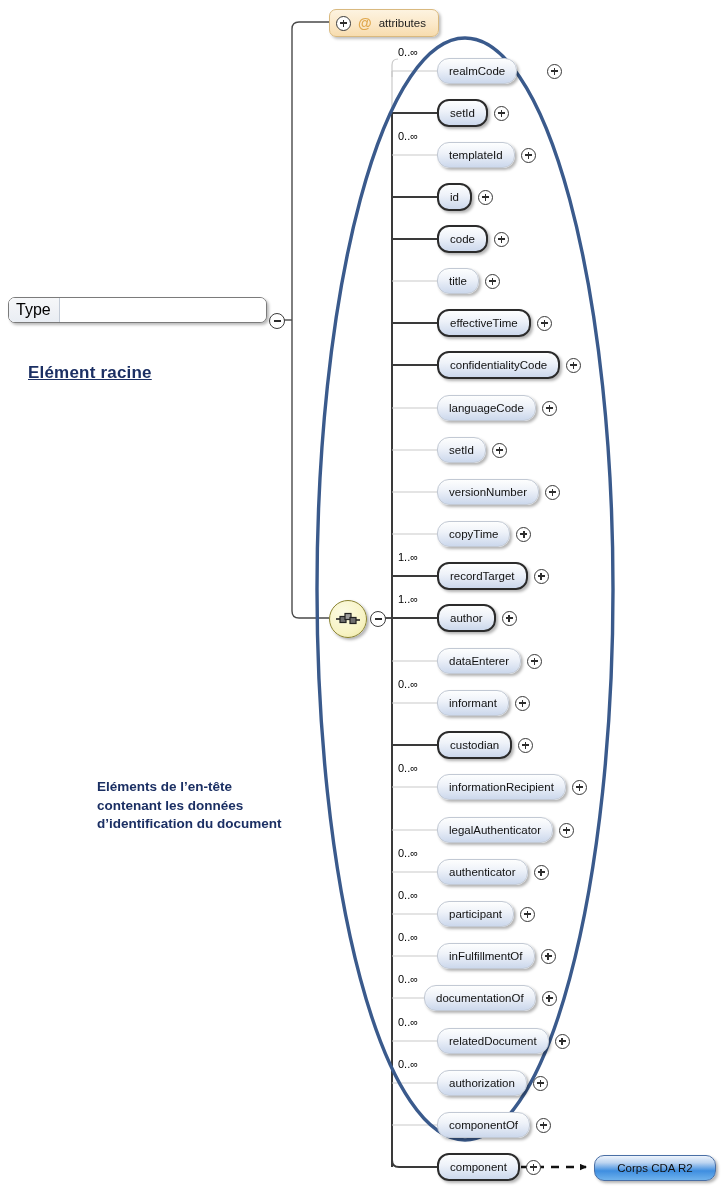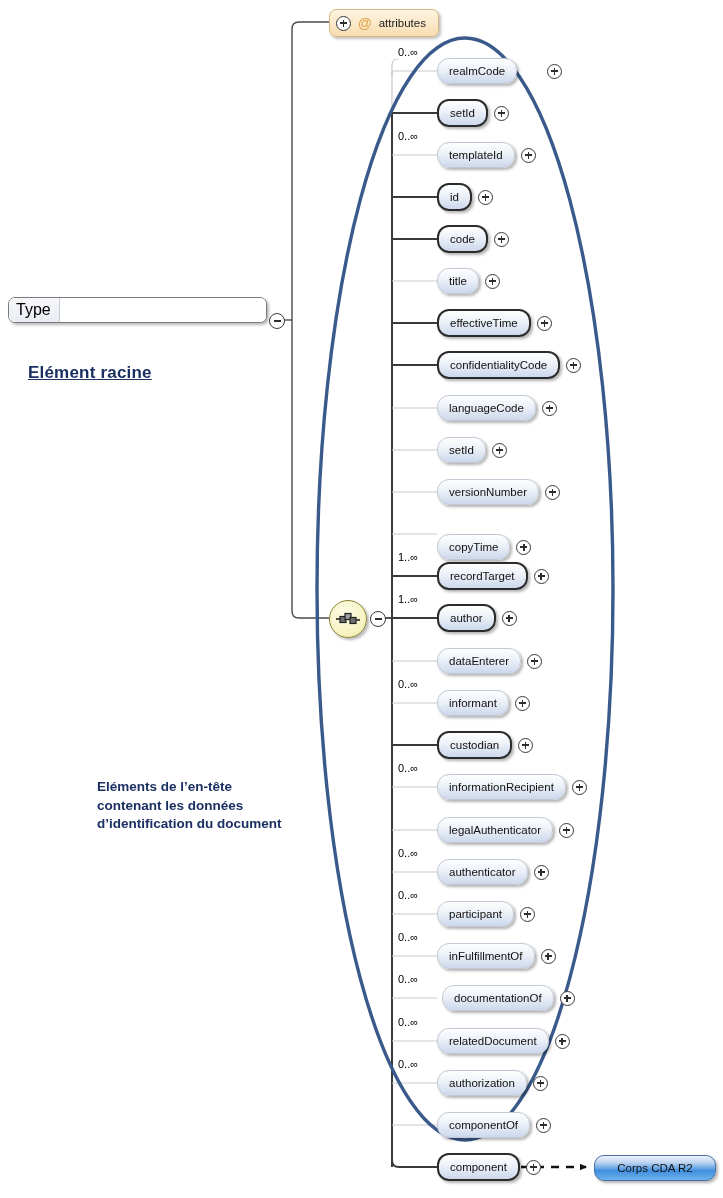--- a/index.html
+++ b/index.html
@@ -235,21 +235,21 @@
         <span class="expander plus"></span>
       </div>
       <div class="node" style="left: 437px; top: 438px;">
         <span class="pill opt">setId</span>
         <span class="expander plus"></span>
       </div>
       <div class="node" style="left: 437px; top: 480px;">
         <span class="pill opt">versionNumber</span>
         <span class="expander plus"></span>
       </div>
-      <div class="node" style="left: 437px; top: 522px; margin-top: 13px;">
+      <div class="node" style="left: 437px; top: 522px;">
         <span class="pill opt">copyTime</span>
         <span class="expander plus"></span>
       </div>
       <div class="node" style="left: 437px; top: 564px;">
         <span class="pill req">recordTarget</span>
         <span class="expander plus"></span>
       </div>
       <div class="card" style="left: 398px; top: 551px;">1..∞</div>
       <div class="node" style="left: 437px; top: 606px;">
         <span class="pill req">author</span>
@@ -286,21 +286,21 @@
       <div class="node" style="left: 437px; top: 902px;">
         <span class="pill opt">participant</span>
         <span class="expander plus"></span>
       </div>
       <div class="card" style="left: 398px; top: 889px;">0..∞</div>
       <div class="node" style="left: 437px; top: 944px;">
         <span class="pill opt">inFulfillmentOf</span>
         <span class="expander plus"></span>
       </div>
       <div class="card" style="left: 398px; top: 931px;">0..∞</div>
-      <div class="node" style="left: 442px; top: 986px; justify-content: flex-end;">
+      <div class="node" style="left: 424px; top: 986px; justify-content: flex-end;">
         <span class="pill opt">documentationOf</span>
         <span class="expander plus"></span>
       </div>
       <div class="card" style="left: 398px; top: 973px;">0..∞</div>
       <div class="node" style="left: 437px; top: 1029px;">
         <span class="pill opt">relatedDocument</span>
         <span class="expander plus"></span>
       </div>
       <div class="card" style="left: 398px; top: 1016px;">0..∞</div>
       <div class="node" style="left: 437px; top: 1071px;">

